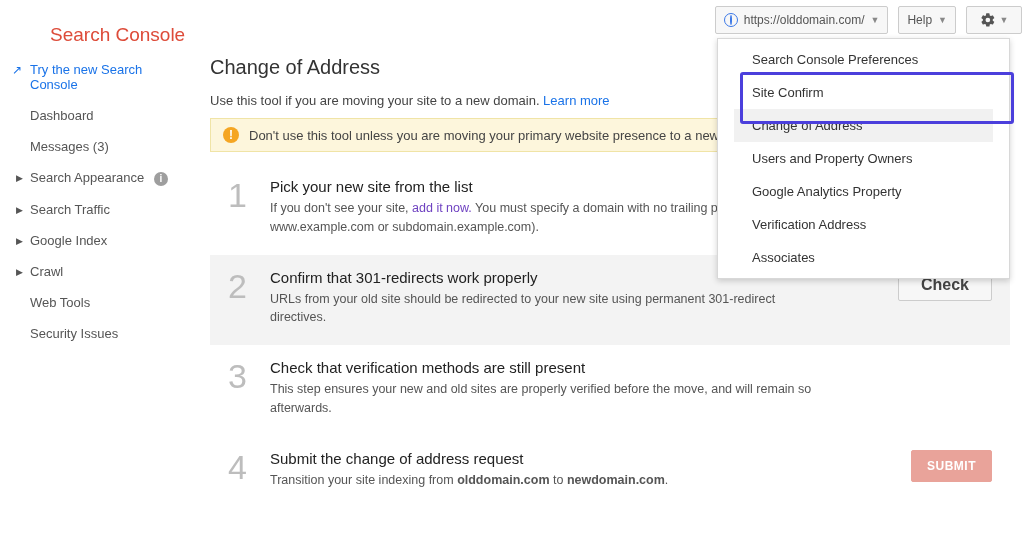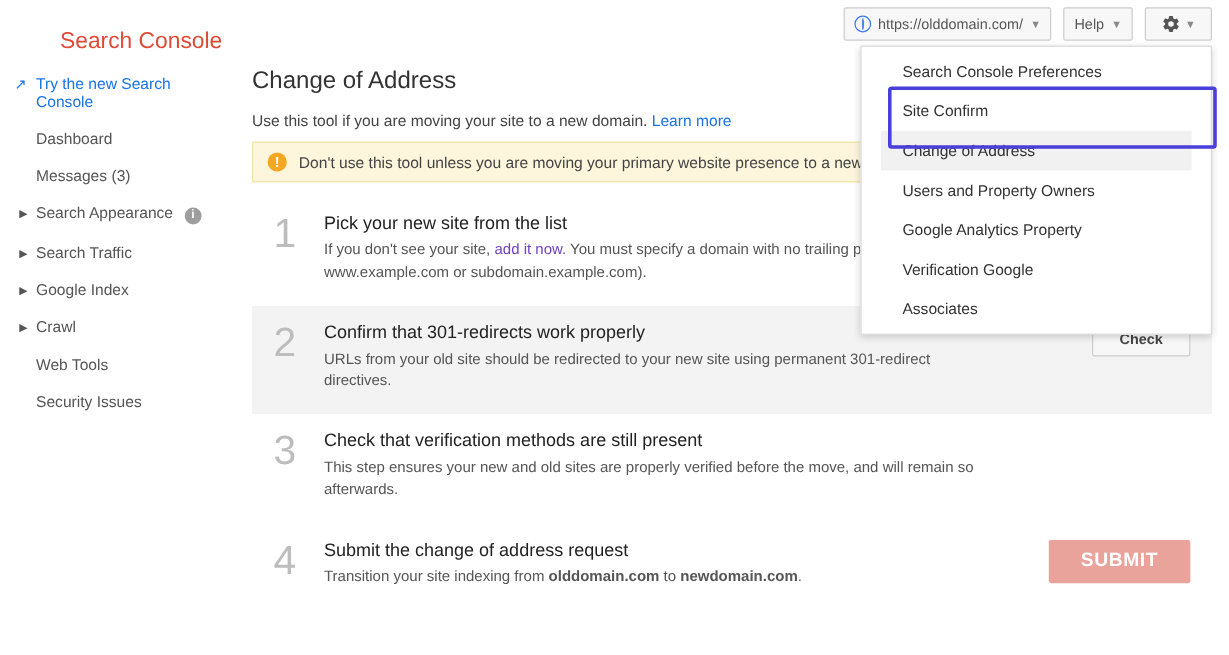--- a/index.html
+++ b/index.html
@@ -21,21 +21,21 @@
     position: relative;
   }
   .logo {
     color: #dd4b39;
     font-size: 19px;
     font-weight: 400;
     margin-left: 22px;
   }
   .top-right {
     position: absolute;
-    right: 14px;
+    right: 2px;
     top: 6px;
     display: flex;
     gap: 10px;
     align-items: center;
   }
   .pill {
     border: 1px solid #ccc;
     background: #f7f7f7;
     height: 28px;
     display: inline-flex;
@@ -147,25 +147,25 @@
   .select-box {
     border:1px solid #ccc; background:#f7f7f7;
     font-size:12px; font-weight:bold; color:#444;
     padding:5px 8px; display:inline-flex; align-items:center;
     border-radius:2px; cursor:pointer;
   }
   .select-box .stepper { margin-left:8px; font-size:10px; color:#888; line-height:7px;}
   .check-green { color:#0a8f3c; font-size:22px; }
   .btn {
     border:1px solid #ccc; background:#f7f7f7;
-    font-size:12px; font-weight:bold; color:#444;
+    font-size:16px; font-weight:bold; color:#444;
     padding:6px 22px; border-radius:2px; cursor:pointer;
   }
   .btn.disabled { color:#bbb; border-color:#e0e0e0; background:#fafafa; cursor:default;}
-  .btn.submit { background:#e9a39a; border-color:#e9a39a; color:#fff; padding:8px 26px; font-size:16px; letter-spacing:0.5px;}
+  .btn.submit { background:#e9a39a; border-color:#e9a39a; color:#fff; padding:8px 15px; font-size:12px; letter-spacing:0.5px;}
 
   
   .menu {
     position:absolute;
     right: 14px; top: 38px;
     width: 293px;
     background:#fff;
     border:1px solid #d8d8d8;
     box-shadow: 0 2px 6px rgba(0,0,0,0.18);
     z-index: 50;
@@ -296,17 +296,17 @@
     </div>
   </div>
 </div>
 
 <div class="menu">
   <div class="mitem">Search Console Preferences</div>
   <div class="mitem">Site Confirm</div>
   <div class="mitem hover">Change of Address</div>
   <div class="mitem">Users and Property Owners</div>
   <div class="mitem">Google Analytics Property</div>
-  <div class="mitem">Verification Google</div>
+  <div class="mitem">Verification Address</div>
   <div class="mitem">Associates</div>
 </div>
 
 <div class="highlight-box" style="left:740px; top:72px; width:274px; height:52px;"></div>
 
 </body></html>

